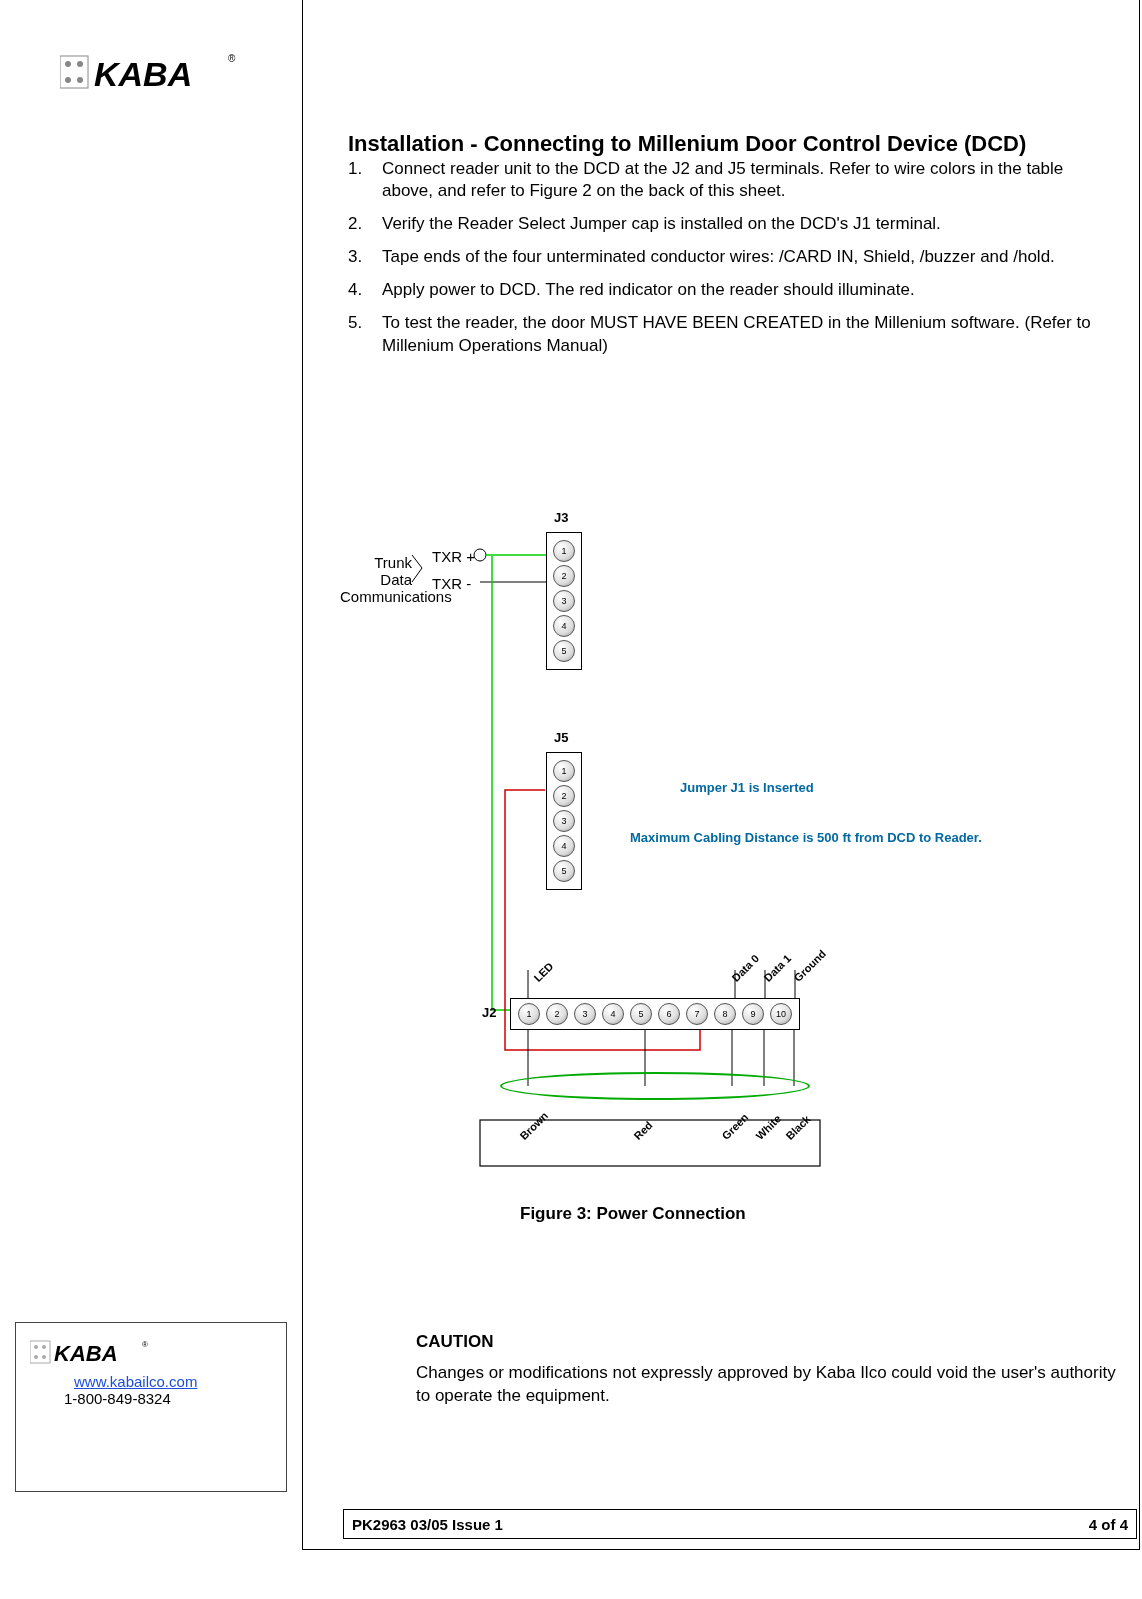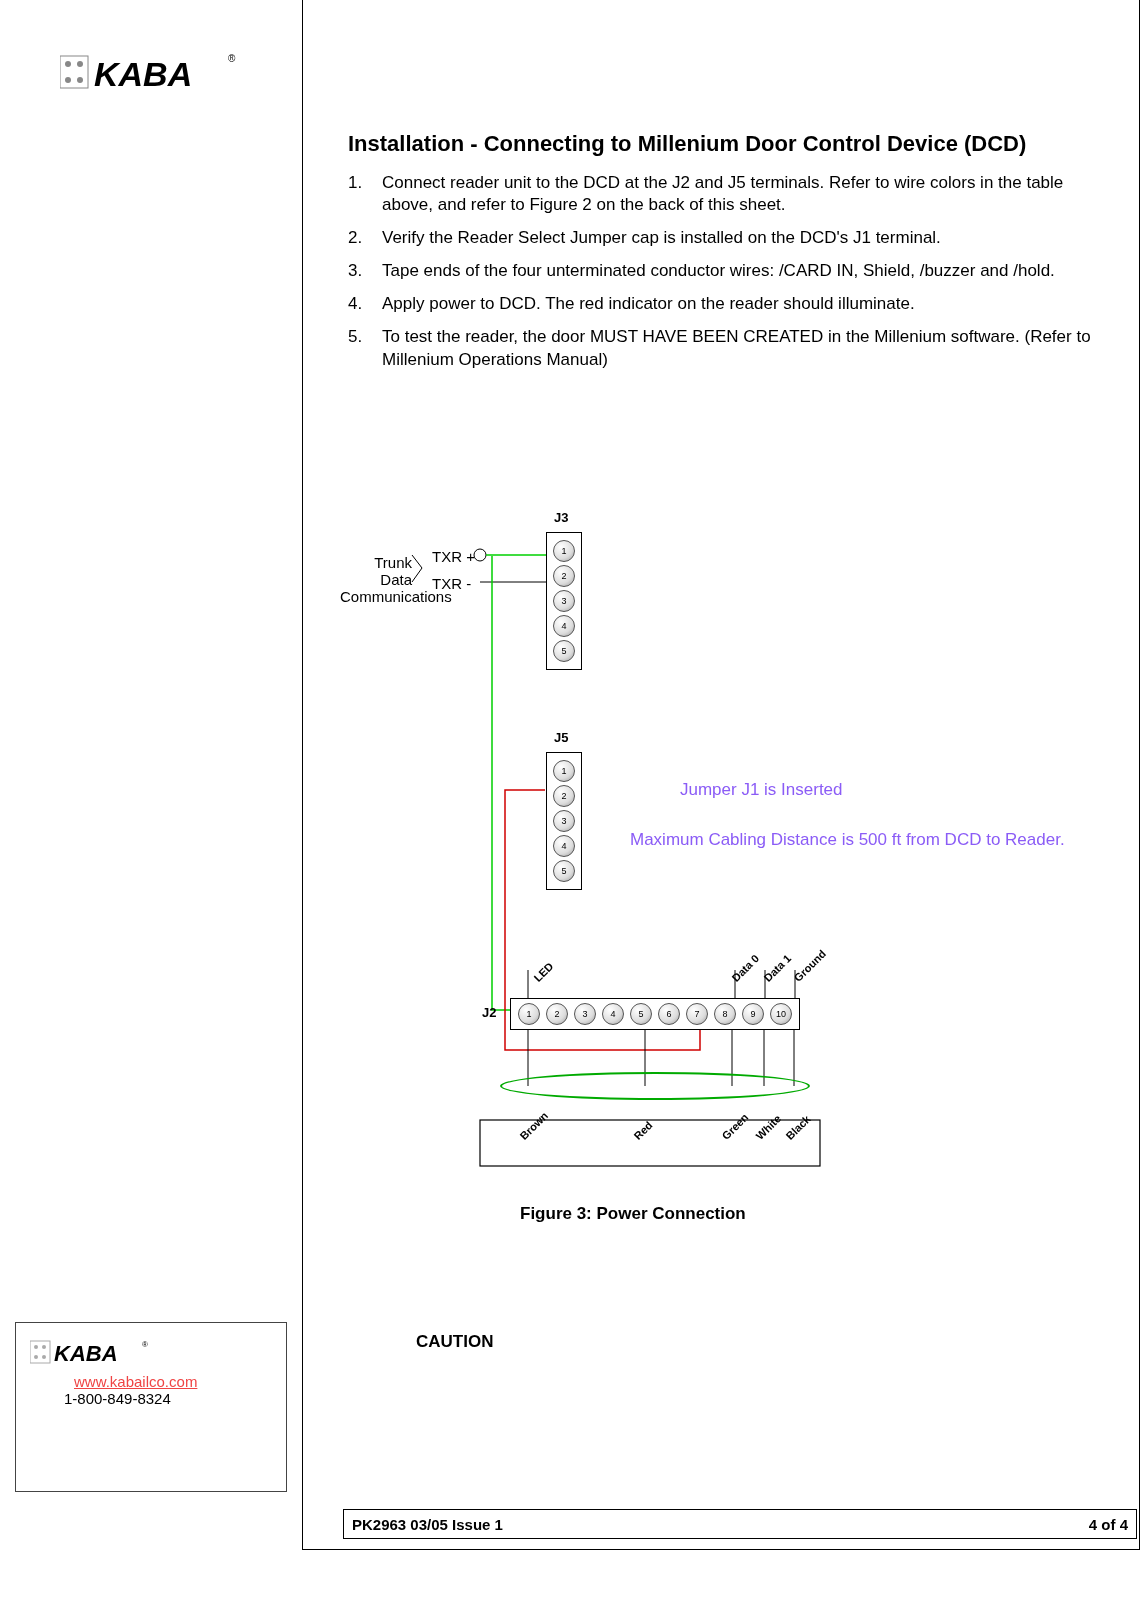--- a/index.html
+++ b/index.html
@@ -44,40 +44,40 @@
     border: 1px solid #444;
     padding: 14px 10px 10px 10px;
   }
   .contact-logo {
     width: 120px;
     height: 30px;
     margin-left: 4px;
   }
   .contact-link {
     display: block;
-    color: #ef4444;
+    color: #1d4ed8;
     text-decoration: underline;
     font-size: 15px;
     margin-left: 48px;
     margin-top: 6px;
   }
   .contact-phone {
     font-size: 15px;
     margin-left: 38px;
   }
   .main {
     position: absolute;
     left: 348px;
     top: 130px;
     width: 760px;
   }
   .h1 {
     font-size: 22px;
     font-weight: bold;
-    margin-bottom: 14px;
+    margin-bottom: 0;
     line-height: 1.25;
   }
   ol.steps {
     list-style: none;
     font-size: 17px;
     line-height: 1.35;
   }
   ol.steps li {
     display: flex;
     margin-bottom: 10px;
@@ -116,23 +116,23 @@
     position: absolute;
     font-size: 13px;
     font-weight: bold;
   }
   .small-label {
     position: absolute;
     font-size: 15px;
   }
   .red-note {
     position: absolute;
-    color: #8b5cf6;
-    font-weight: normal;
-    font-size: 17px;
+    color: #0369a1;
+    font-weight: bold;
+    font-size: 13px;
   }
   .rot {
     position: absolute;
     font-size: 11px;
     font-weight: bold;
     transform: rotate(-45deg);
     transform-origin: left bottom;
   }
   .fig-caption {
     position: absolute;
@@ -311,18 +311,19 @@
   <div class="rot" style="left:300px; top:620px;">Red</div>
   <div class="rot" style="left:388px; top:620px;">Green</div>
   <div class="rot" style="left:422px; top:620px;">White</div>
   <div class="rot" style="left:452px; top:620px;">Black</div>
 
   <div class="fig-caption" style="left:180px; top:680px;margin-top:14px;">Figure 3:  Power Connection</div>
 </div>
 
 <div class="caution-block">
   <div class="caution-title">CAUTION</div>
+  <div class="caution-text">Changes or modifications not expressly approved by Kaba Ilco could void the user's authority to operate the equipment.</div>
 </div>
 
 <div class="footer">
   <span>PK2963 03/05  Issue 1</span>
   <span>4 of 4</span>
 </div>
 
 </body></html>

